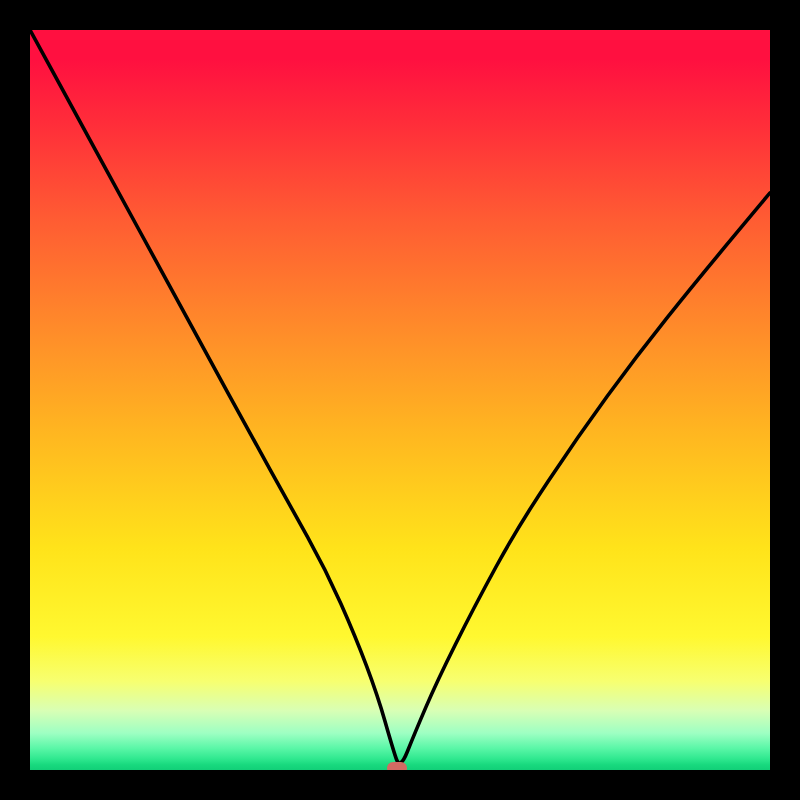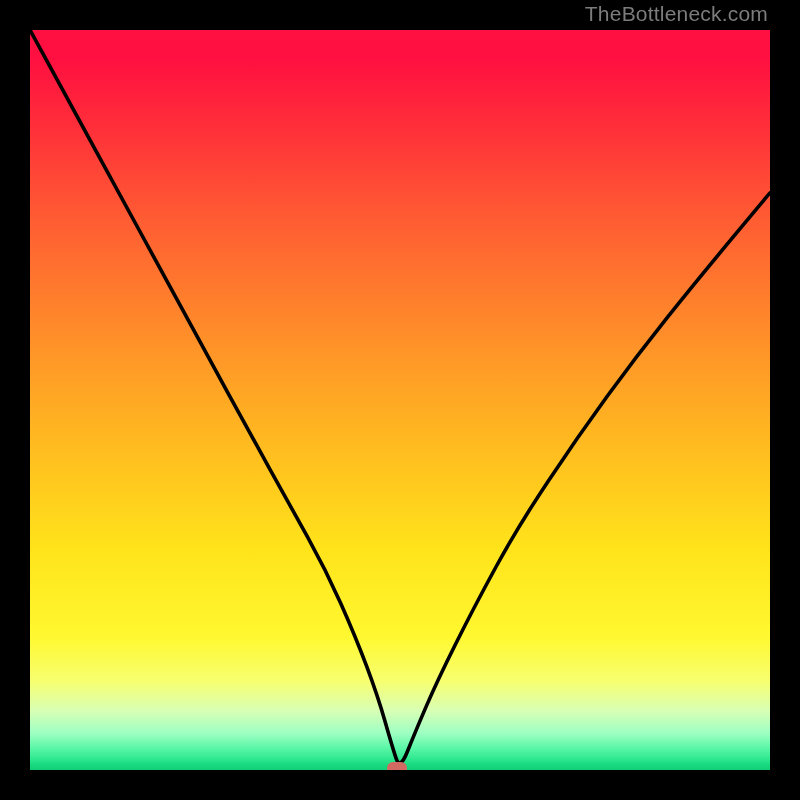--- a/index.html
+++ b/index.html
@@ -75,14 +75,13 @@
   <div class="plot-area">
     <div class="gradient"></div>
 
     <svg class="curve-svg" viewBox="0 0 740 740" preserveAspectRatio="none">
       <path fill="none" stroke="#000" stroke-width="3.6" stroke-linecap="round" d="M 0.0 0.0 Q 0.0 0.0 22.2 40.7 Q 44.4 81.4 66.6 122.1 Q 88.8 162.8 111.0 203.5 Q 133.2 244.2 155.4 284.9 Q 177.6 325.6 199.8 366.3 Q 222.0 407.0 240.5 440.3 Q 259.0 473.6 277.5 506.9 Q 296.0 540.2 310.8 573.5 Q 325.6 606.8 336.7 636.4 Q 347.8 666.0 355.2 691.9 Q 362.6 717.8 366.3 728.9 Q 370.0 740.0 377.4 721.5 Q 384.8 703.0 395.9 677.1 Q 407.0 651.2 425.5 614.2 Q 444.0 577.2 466.2 536.5 Q 488.4 495.8 518.0 451.4 Q 547.6 407.0 577.2 366.3 Q 606.8 325.6 636.4 288.6 Q 666.0 251.6 703.0 207.2 T 740.0 162.8"></path>
     </svg>
 
     <div class="marker" style="background: rgb(209, 106, 99); left: 367.04px; top: 737.78px;"></div>
   </div>
 
-  <div class="watermark">TheBottleneck.com</div>
 </div>
 
 </body></html>

